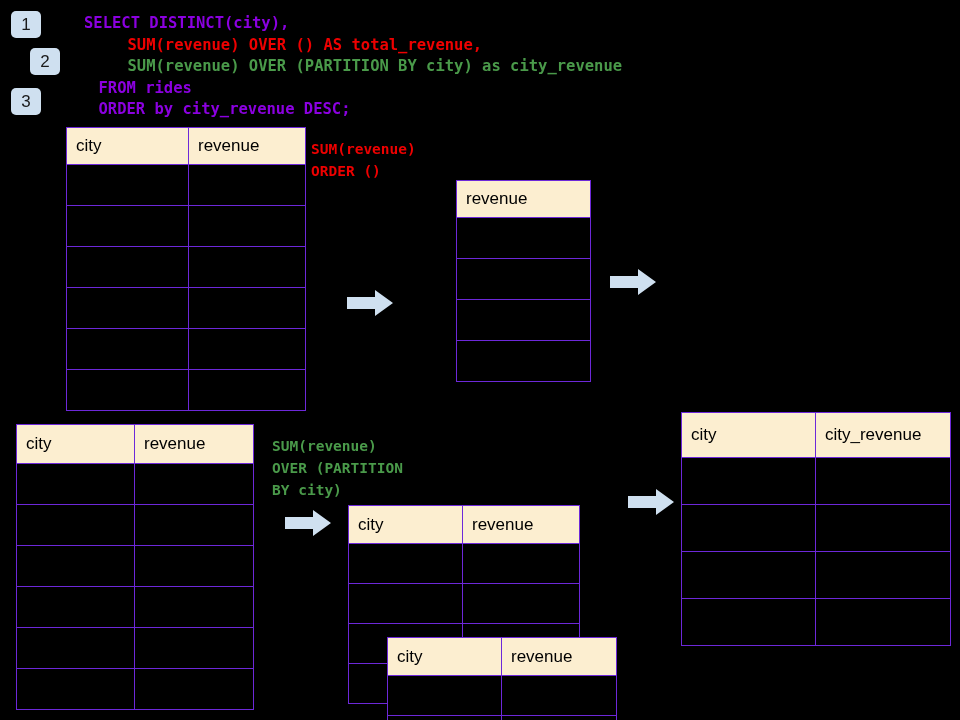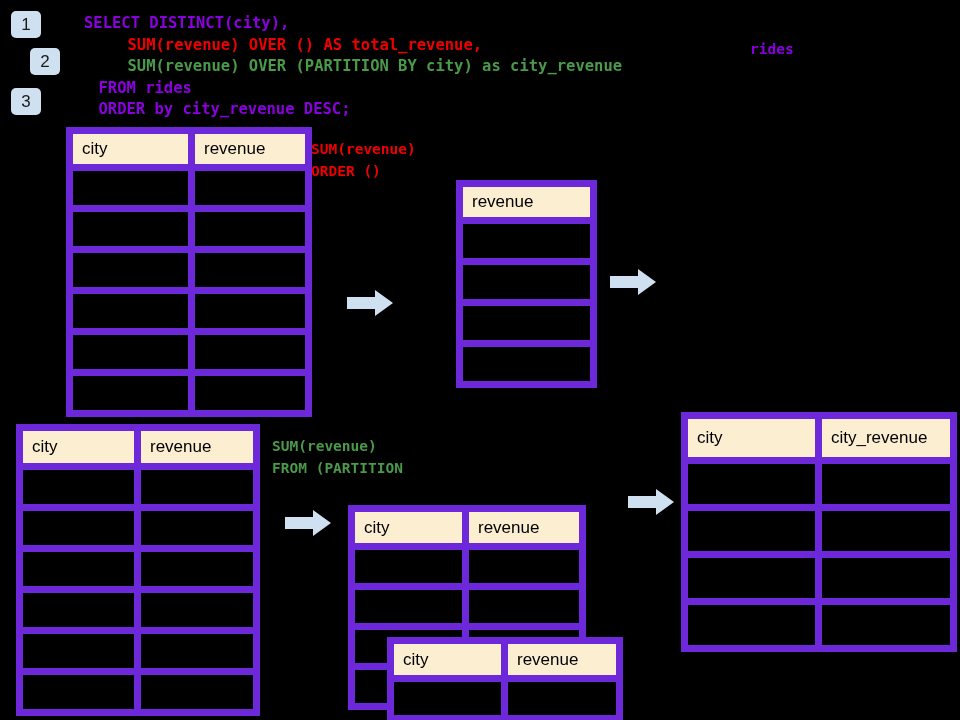--- a/index.html
+++ b/index.html
@@ -51,21 +51,21 @@
   }
 
   
   .tbl {
     position: absolute;
     border-collapse: collapse;
     table-layout: fixed;
     background: #000000;
   }
   .tbl th, .tbl td {
-    border: 7px solid #6d28d9;
+    border: 1px solid #6d28d9;
     padding: 0;
     margin: 0;
   }
   .tbl th {
     background: #fceed0;
     color: #000000;
     font-family: "Liberation Sans", sans-serif;
     font-weight: normal;
     font-size: 17px;
     text-align: left;
@@ -85,23 +85,23 @@
 
 <div id="badges-layer">
     <div class="badge" style="left: 11px; top: 11px; background: rgb(207, 224, 240);">1</div>
     <div class="badge" style="left: 30px; top: 48px; background: rgb(207, 224, 240);">2</div>
     <div class="badge" style="left: 11px; top: 88px; background: rgb(207, 224, 240);">3</div>
   </div>
 <div id="query-layer">
     <div class="code" style="left: 84px; top: 13px;"><div class="code-line" style="color: rgb(139, 0, 224); padding-left: 0px;">SELECT DISTINCT(city),</div><div class="code-line" style="color: rgb(238, 0, 0); padding-left: 43.5px;">SUM(revenue) OVER () AS total_revenue,</div><div class="code-line" style="color: rgb(74, 154, 74); padding-left: 43.5px;">SUM(revenue) OVER (PARTITION BY city) as city_revenue</div><div class="code-line" style="color: rgb(139, 0, 224); padding-left: 14.5px;">FROM rides</div><div class="code-line" style="color: rgb(139, 0, 224); padding-left: 14.5px;">ORDER by city_revenue DESC;</div></div>
   </div>
 <div id="annotations-layer">
-    <div class="annot" style="left: 750px; top: 38px; color: rgb(139, 0, 224);"><div>rides</div></div>
+    <div class="annot" style="left: 750px; top: 38px; color: rgb(139, 0, 224);"></div>
     <div class="annot" style="left: 311px; top: 138px; color: rgb(238, 0, 0);"><div>SUM(revenue)</div><div>ORDER ()</div></div>
-    <div class="annot" style="left: 272px; top: 435px; color: rgb(74, 154, 74);"><div>SUM(revenue)</div><div>FROM (PARTITION</div></div>
+    <div class="annot" style="left: 272px; top: 435px; color: rgb(74, 154, 74);"><div>SUM(revenue)</div><div>OVER (PARTITION</div><div>BY city)</div></div>
   </div>
 <div id="tables-layer">
     <table class="tbl" style="left: 66px; top: 127px;">
       <colgroup>
         <col style="width: 122px;">
         <col style="width: 117px;">
       </colgroup>
       <thead>
         <tr style="height: 37px;">
           <th style="background: rgb(252, 238, 208);">city</th>

